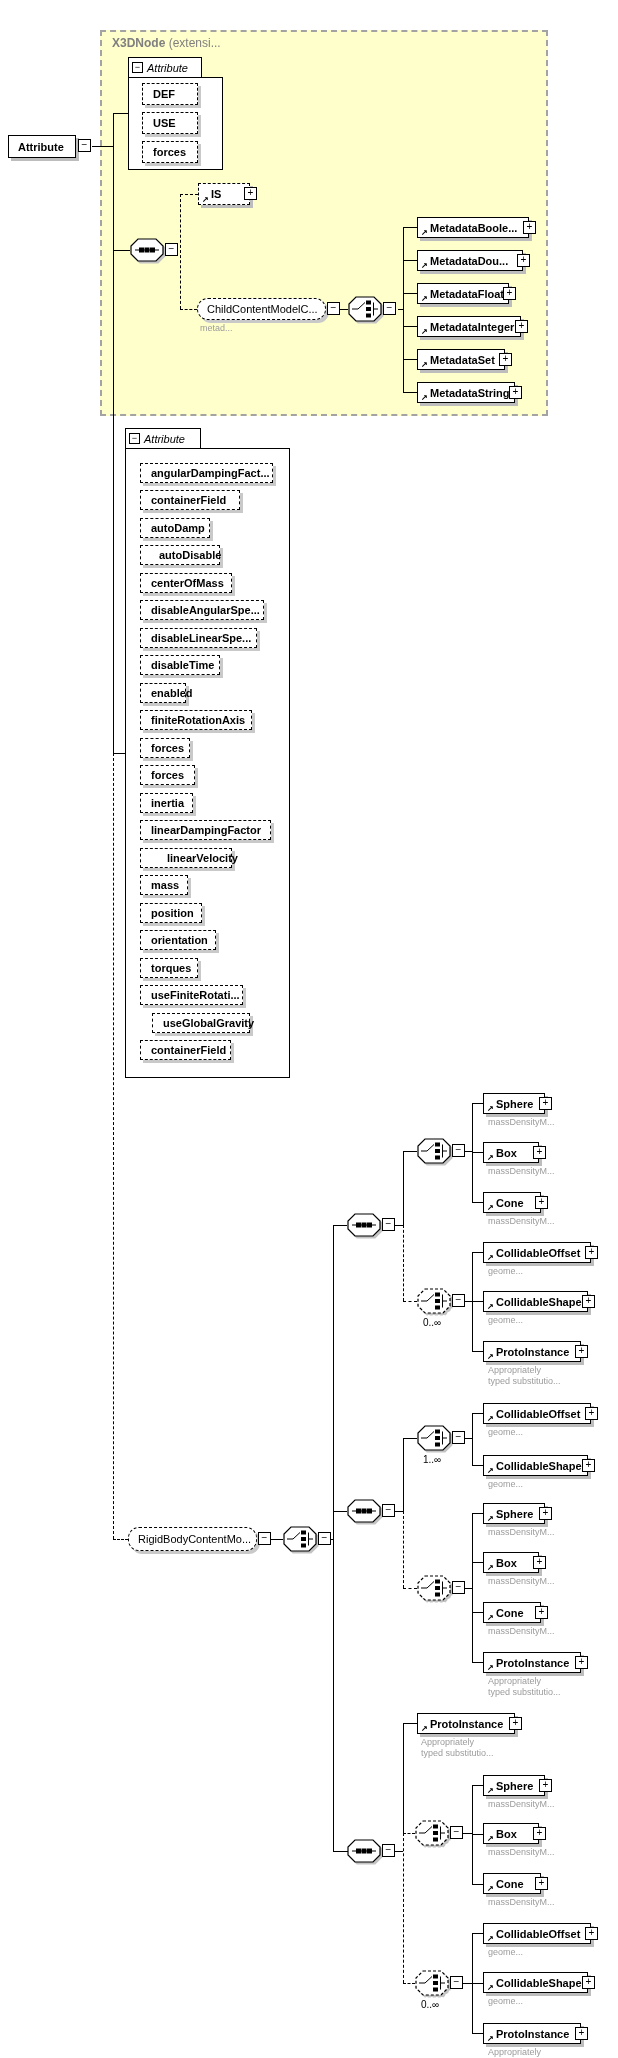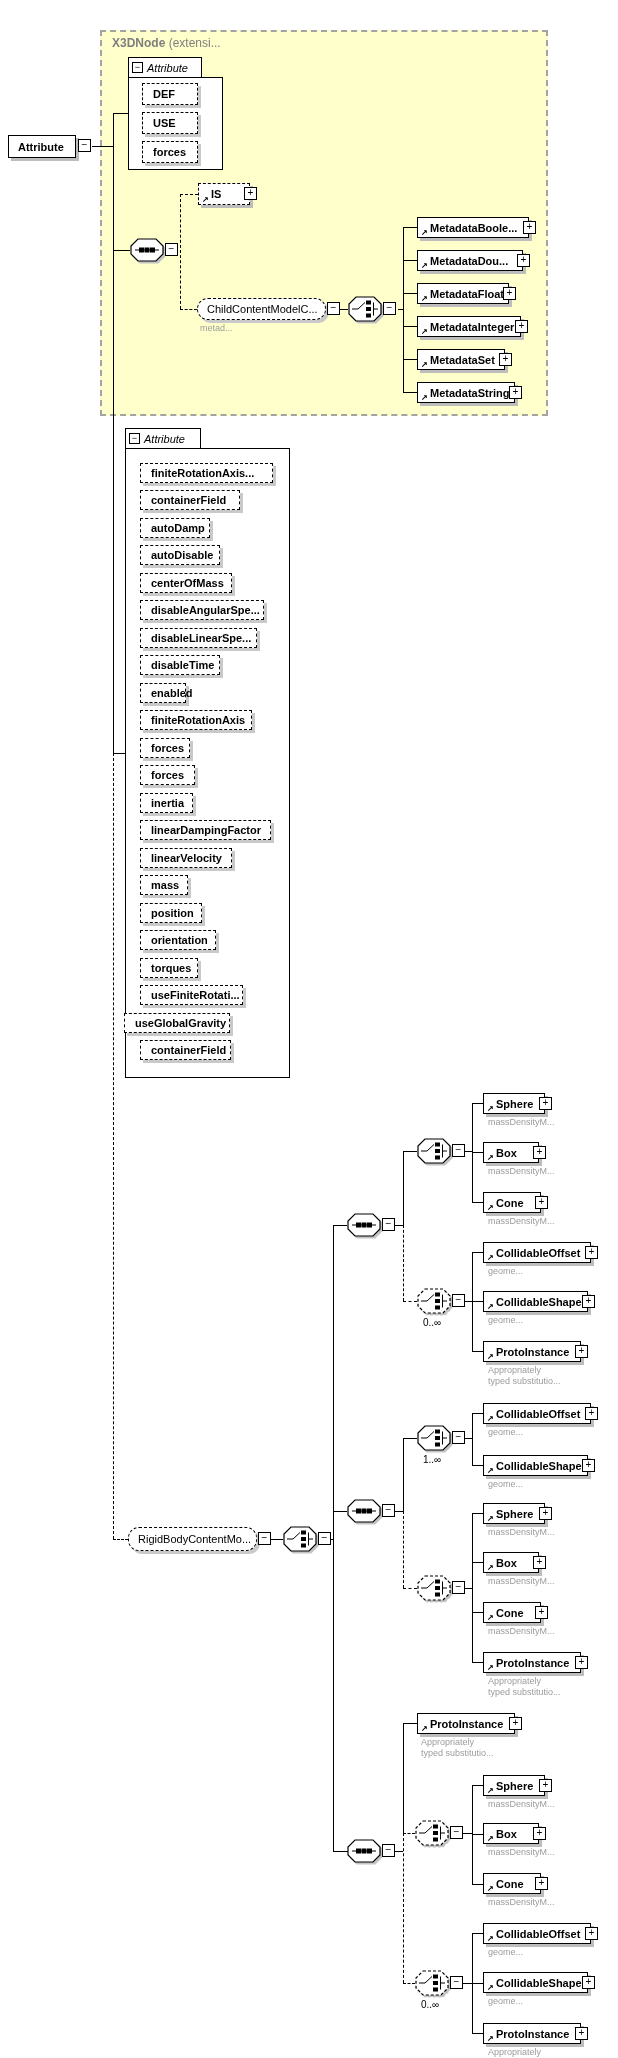--- a/index.html
+++ b/index.html
@@ -182,29 +182,29 @@
         <span class="ref">↗</span>
         <span class="lbl">MetadataSet</span>
       </div>
       <div class="xp" style="left: 499px; top: 333px;">+</div>
       <div class="node element" style="left: 417px; top: 362px; width: 98px; height: 21px;">
         <span class="ref">↗</span>
         <span class="lbl">MetadataString</span>
       </div>
       <div class="xp" style="left: 509px; top: 366px;">+</div>
       <div class="node attribute" style="left: 140px; top: 443px; width: 133px; height: 20px;">
-        <span class="lbl">finiteRotationAxis...</span>
+        <span class="lbl">angularDampingFact...</span>
       </div>
       <div class="node attribute" style="left: 140px; top: 470px; width: 100px; height: 20px;">
         <span class="lbl">containerField</span>
       </div>
       <div class="node attribute" style="left: 140px; top: 498px; width: 70px; height: 20px;">
         <span class="lbl">autoDamp</span>
       </div>
-      <div class="node attribute" style="left: 140px; top: 525px; width: 80px; height: 20px;">
+      <div class="node attribute" style="left: 140px; top: 525px; width: 80px; height: 20px; padding-left: 8px;">
         <span class="lbl">autoDisable</span>
       </div>
       <div class="node attribute" style="left: 140px; top: 553px; width: 92px; height: 20px;">
         <span class="lbl">centerOfMass</span>
       </div>
       <div class="node attribute" style="left: 140px; top: 580px; width: 124px; height: 20px;">
         <span class="lbl">disableAngularSpe...</span>
       </div>
       <div class="node attribute" style="left: 140px; top: 608px; width: 117px; height: 20px;">
         <span class="lbl">disableLinearSpe...</span>
@@ -223,39 +223,39 @@
       </div>
       <div class="node attribute" style="left: 140px; top: 745px; width: 55px; height: 20px;">
         <span class="lbl">forces</span>
       </div>
       <div class="node attribute" style="left: 140px; top: 773px; width: 53px; height: 20px;">
         <span class="lbl">inertia</span>
       </div>
       <div class="node attribute" style="left: 140px; top: 800px; width: 131px; height: 20px;">
         <span class="lbl">linearDampingFactor</span>
       </div>
-      <div class="node attribute" style="left: 140px; top: 828px; width: 92px; height: 20px;">
+      <div class="node attribute" style="left: 140px; top: 828px; width: 92px; height: 20px; padding-left: 16px;">
         <span class="lbl">linearVelocity</span>
       </div>
       <div class="node attribute" style="left: 140px; top: 855px; width: 48px; height: 20px;">
         <span class="lbl">mass</span>
       </div>
       <div class="node attribute" style="left: 140px; top: 883px; width: 62px; height: 20px;">
         <span class="lbl">position</span>
       </div>
       <div class="node attribute" style="left: 140px; top: 910px; width: 76px; height: 20px;">
         <span class="lbl">orientation</span>
       </div>
       <div class="node attribute" style="left: 140px; top: 938px; width: 58px; height: 20px;">
         <span class="lbl">torques</span>
       </div>
       <div class="node attribute" style="left: 140px; top: 965px; width: 103px; height: 20px;">
         <span class="lbl">useFiniteRotati...</span>
       </div>
-      <div class="node attribute" style="left: 124px; top: 993px; width: 106px; height: 20px;">
+      <div class="node attribute" style="left: 152px; top: 993px; width: 98px; height: 20px;">
         <span class="lbl">useGlobalGravity</span>
       </div>
       <div class="node attribute" style="left: 140px; top: 1020px; width: 91px; height: 20px;">
         <span class="lbl">containerField</span>
       </div>
       <div class="node group" style="left: 128px; top: 1507px; width: 129px; height: 24px;">
         <span class="lbl">RigidBodyContentMo...</span>
       </div>
       <div class="node element" style="left: 483px; top: 1073px; width: 62px; height: 21px;">
         <span class="ref">↗</span>

